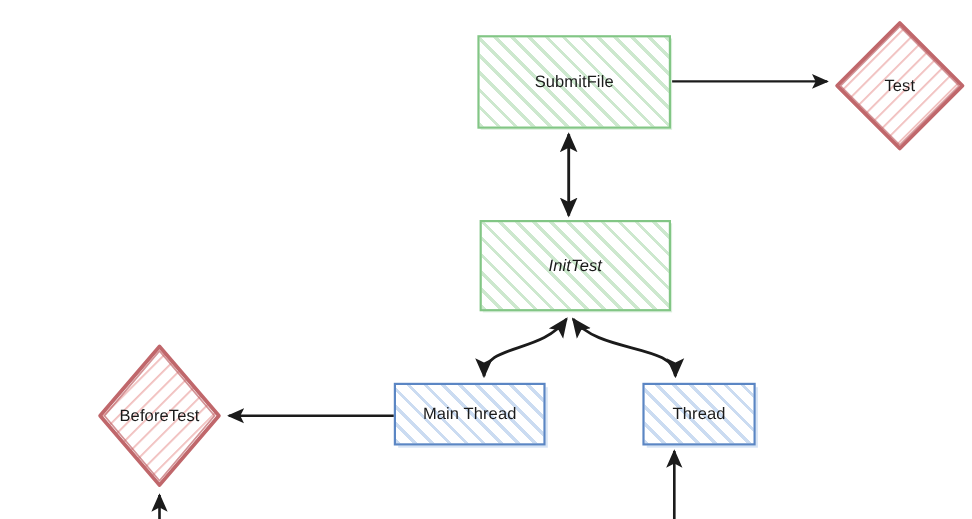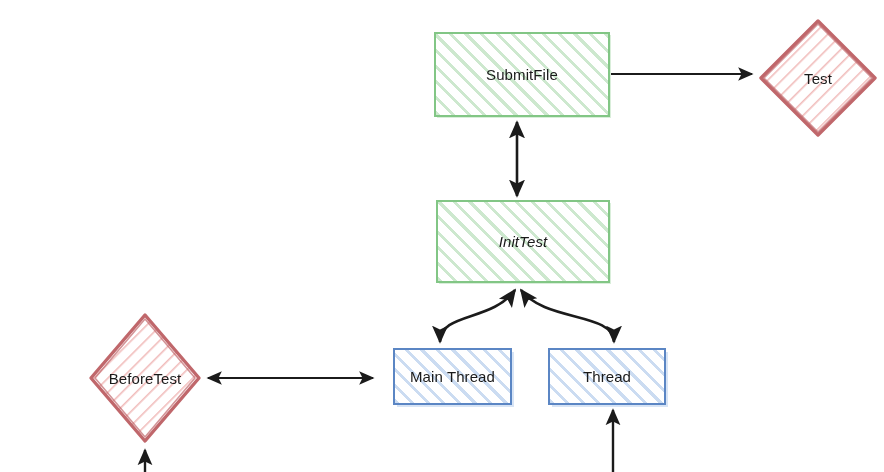--- a/index.html
+++ b/index.html
@@ -156,21 +156,21 @@
   </div>
 
   <div class="node diamond-node" style="left:88px; top:312px; width:114px; height:132px;">
     <svg width="114" height="132" viewBox="0 0 114 132">
       <path d="M 57 3 L 111 66 L 57 129 L 3 66 Z" fill="url(#hatch-red)" fill-opacity="0.95" stroke="#c0676b" stroke-width="3.4" stroke-linejoin="round"></path>
       <path d="M 57 7 L 107 66 L 57 125 L 7 66 Z" fill="none" stroke="#c0676b" stroke-width="1.6" stroke-opacity="0.7" stroke-linejoin="round"></path>
     </svg>
     <span class="node-label">BeforeTest</span>
   </div>
 
-  <div class="node rect-node blue-node" style="left:393px; top:348px; width:119px; height:57px;">
+  <div class="node rect-node blue-node" style="left:358px; top:348px; width:138px; height:57px;">
     <span class="node-label">Main Thread</span>
   </div>
 
-  <div class="node rect-node blue-node" style="left:548px; top:348px; width:118px; height:57px;text-decoration:underline;">
+  <div class="node rect-node blue-node" style="left:584px; top:348px; width:103px; height:57px;text-decoration:underline;">
     <span class="node-label">Thread</span>
   </div>
 
 </div>
 
 </body></html>

